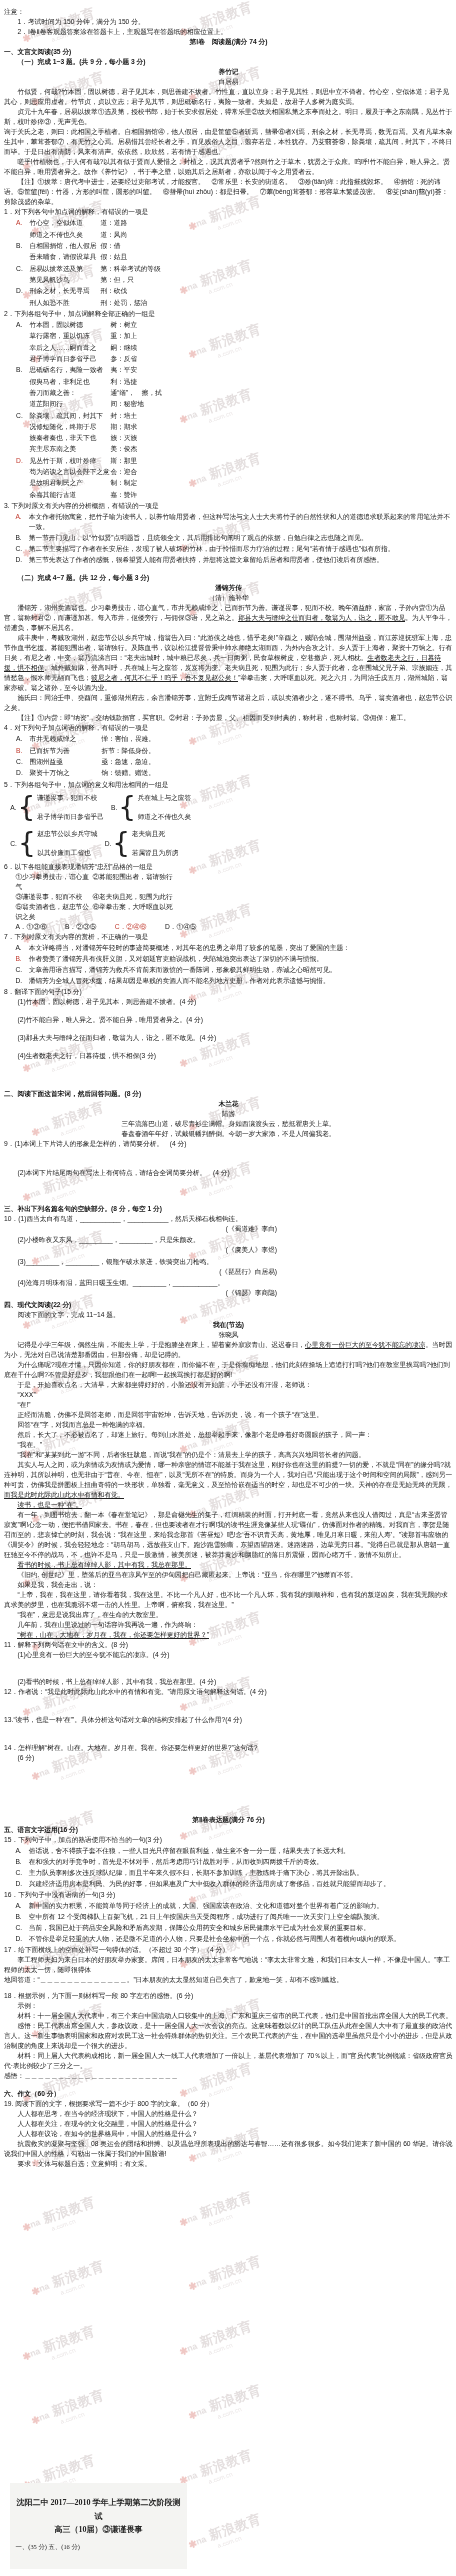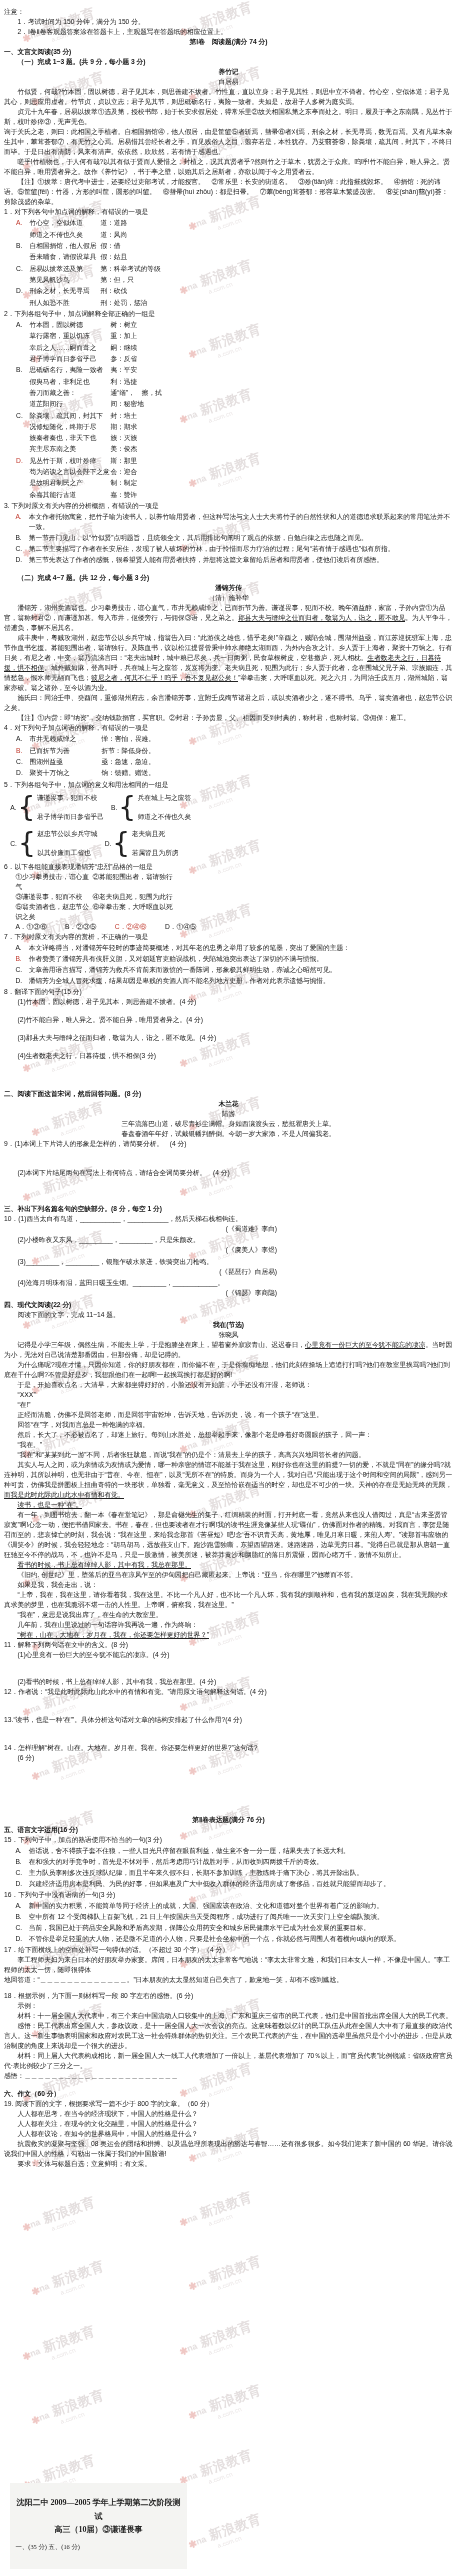--- a/index.html
+++ b/index.html
@@ -503,21 +503,21 @@
       <div class="b-pn">19. 阅读下面的文字，根据要求写一篇不少于 800 字的文章。（60 分）</div>
       <div class="b-p1">人人都在思考，在当今的经济现状下，中国人的性格是什么？</div>
       <div class="b-p1">人人都在关注，在现今的文化交融里，中国人的性格是什么？</div>
       <div class="b-p1">人人都在议论，在如今的世界格局中，中国人的性格是什么？</div>
       <div class="b-p">抗震救灾的凝聚与坚强、08 奥运会的团结和拼搏、以及温总理所表现出的豁达与睿智……还有很多很多。如今我们迎来了新中国的 60 华诞。请你说说我们中国人的性格，勾勒出一张属于我们的中国脸谱!</div>
       <div class="b-p1">要求：文体与标题自选；立意鲜明；有文采。</div>
     </div>
   <div class="page-gap"></div>
   <div class="answers">
     <div id="answers-root">
-        <div class="b-hc">沈阳二中 2009—2005 学年上学期第二次阶段测试</div>
+        <div class="b-hc">沈阳二中 2017—2010 学年上学期第二次阶段测试</div>
         <div class="b-hc">高三（10届）③谦谨畏事</div>
         <div style="height: 4.1px;"></div>
         <div class="b-pn">一、(35 分) 五、(16 分)</div>
       </div>
   </div>
 
 </div>
 
 
 </body></html>

